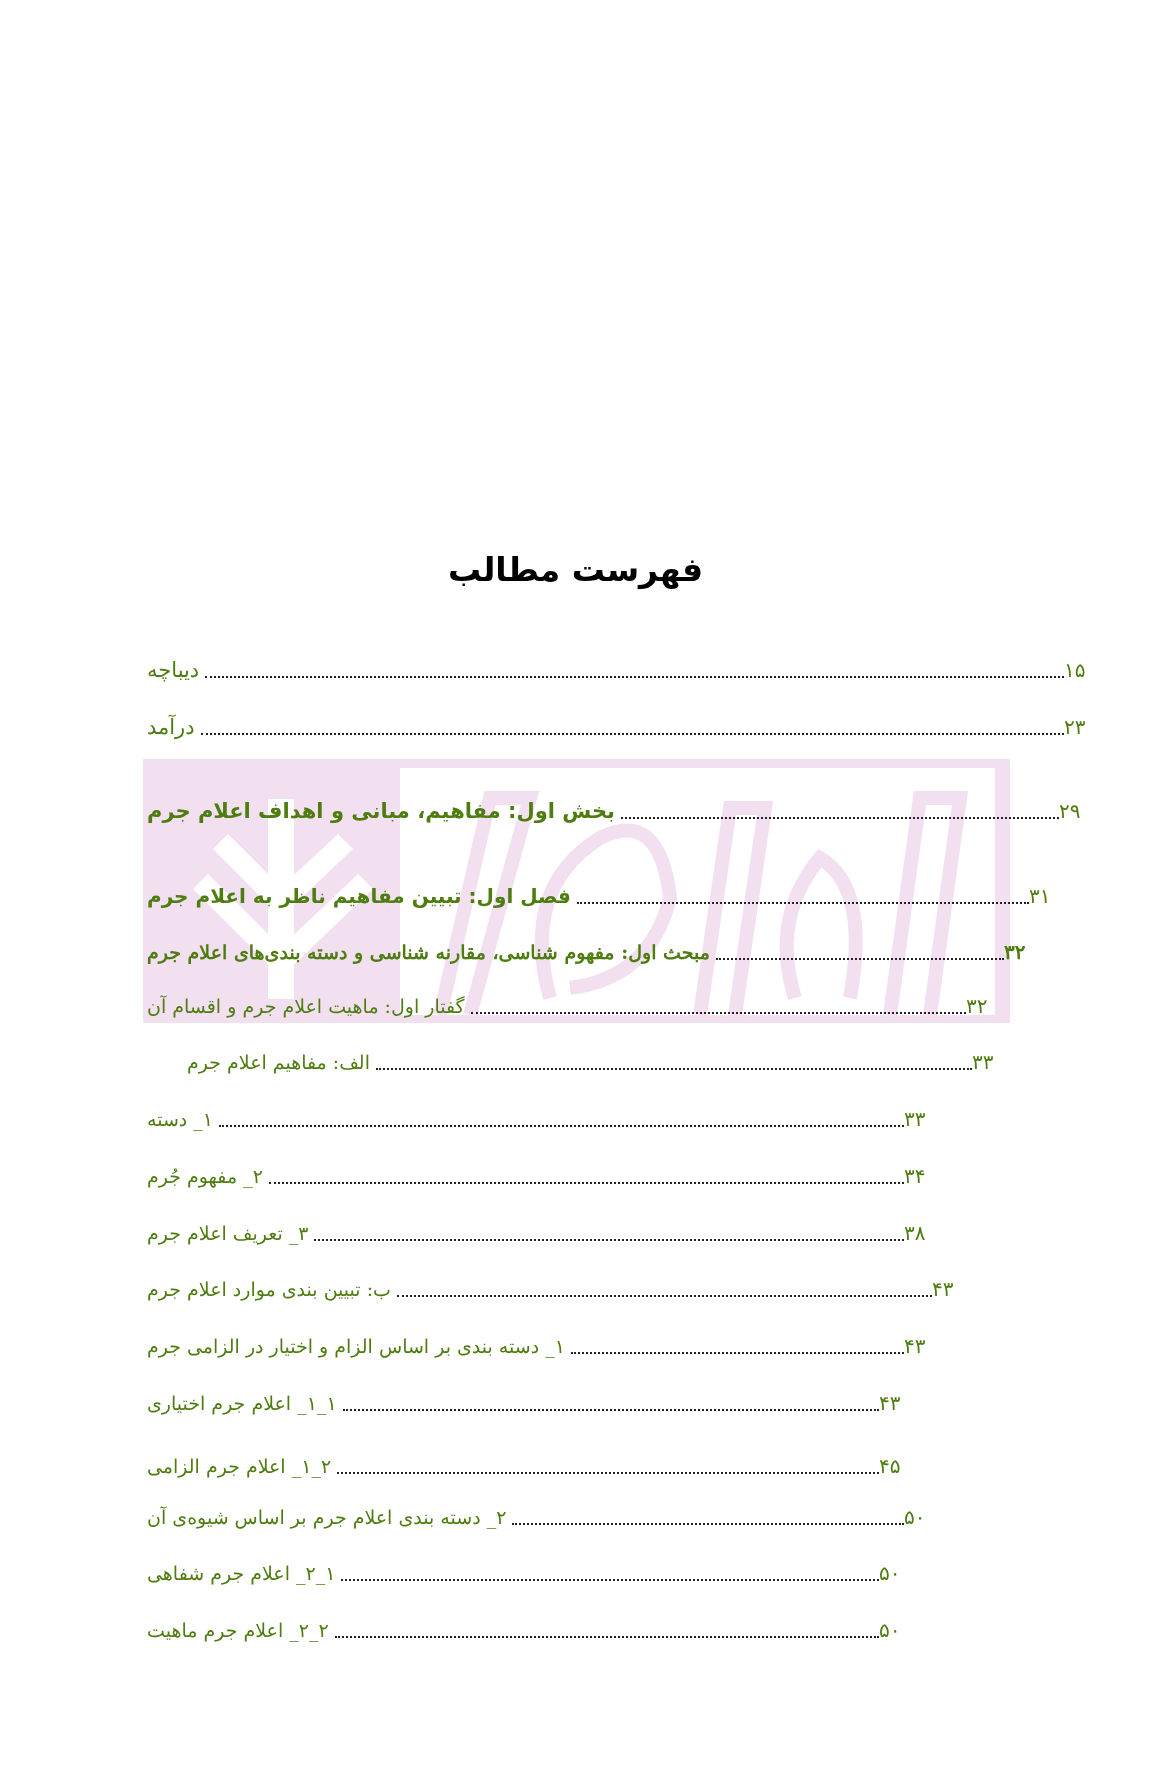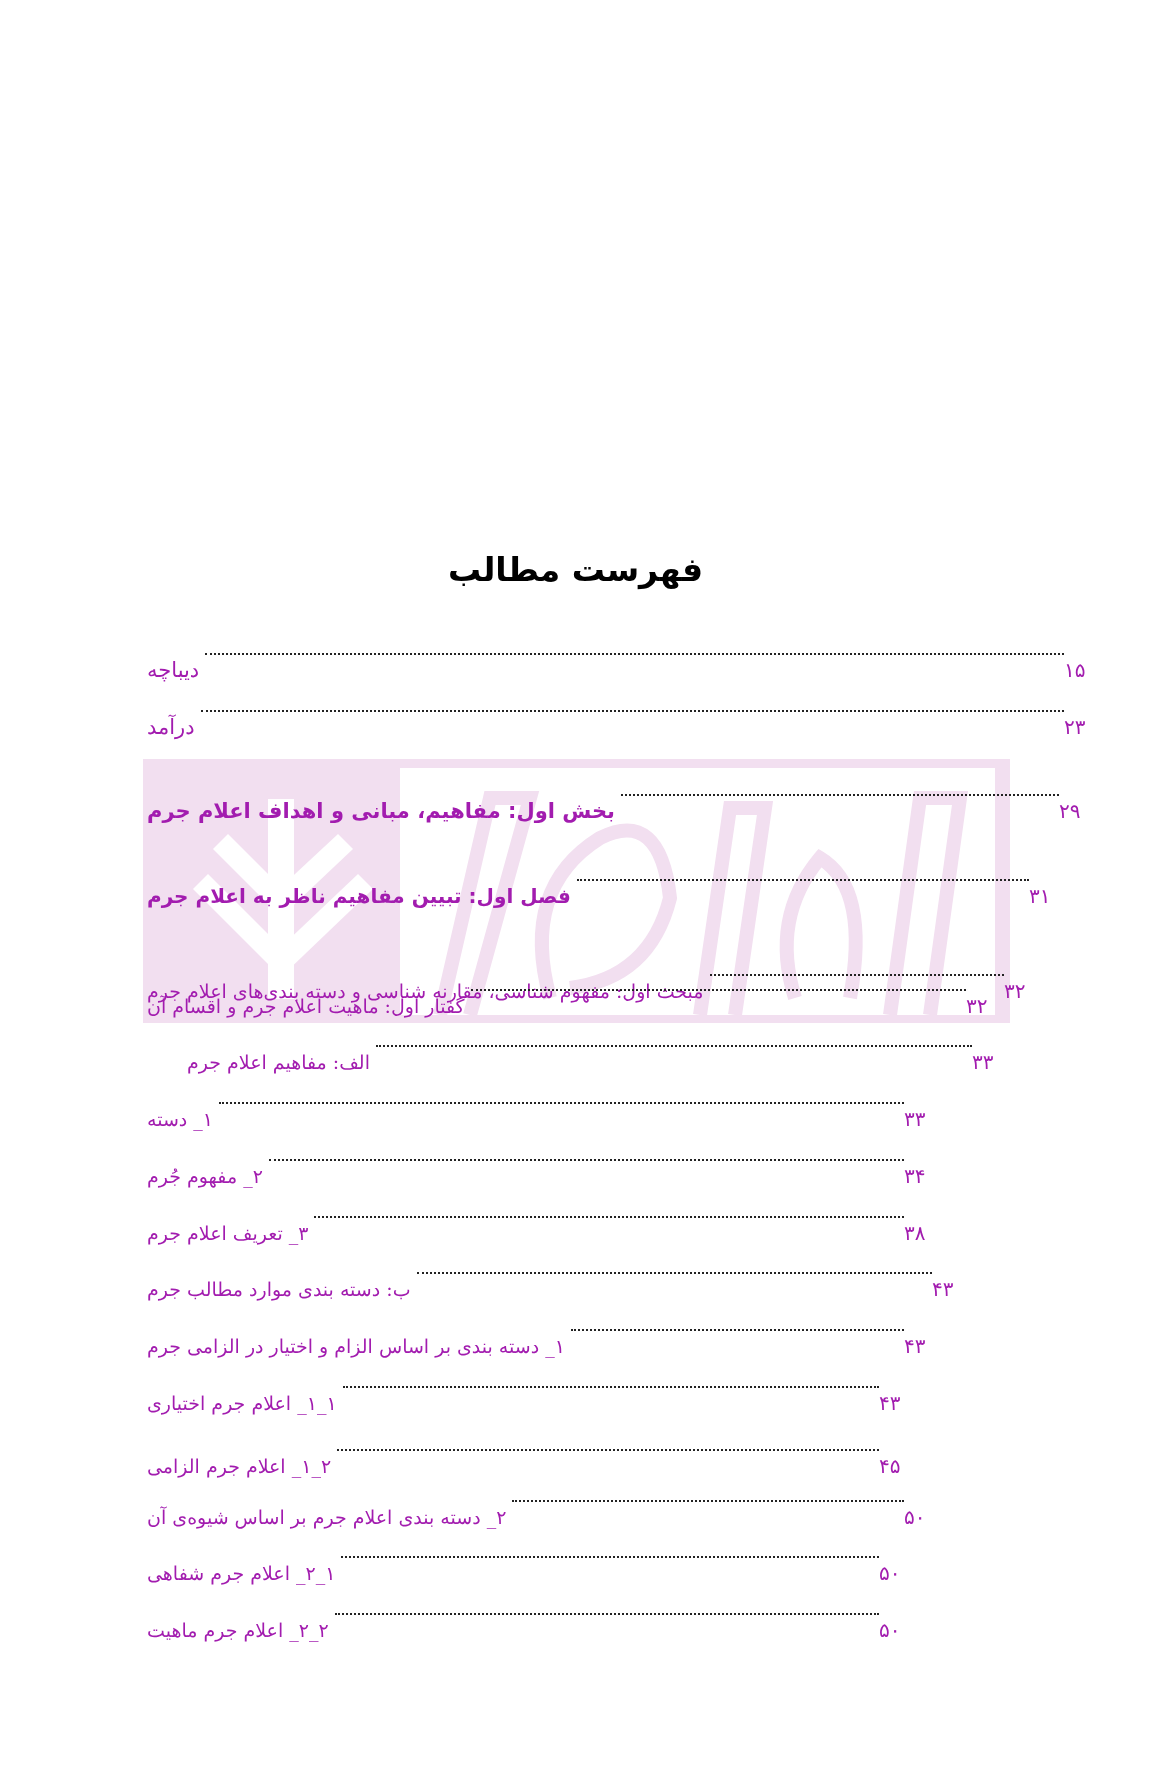--- a/index.html
+++ b/index.html
@@ -9,21 +9,21 @@
     
     .watermark { position: absolute; left: 143px; top: 759px; width: 867px; height: 264px; background: #f2dff0; z-index: 0; }
     .wm-inner { position: absolute; left: 257px; top: 9px; width: 595px; height: 247px; background: #ffffff; }
     .wm-logo { position: absolute; left: 40px; top: 20px; width: 200px; height: 220px; }
     .wm-letters { position: absolute; left: 0; top: 0; width: 595px; height: 247px; }
 
     .title { position: absolute; left: 0; width: 1151px; top: 550px; text-align: center;
       font-family: "DejaVu Sans", sans-serif; font-weight: bold; font-size: 33px; color: #000; direction: rtl; z-index: 2; }
 
     .toc-row { position: absolute; left: 143px; height: 36px; display: flex; flex-direction: row-reverse;
-      direction: rtl; z-index: 2; color: #a21caf; }
+      align-items: flex-end; direction: rtl; z-index: 2; color: #4d7c0f; }
     .toc-row .label { white-space: nowrap; font-family: "DejaVu Serif", serif; font-size: 20px; line-height: 36px; padding-left: 4px; }
     .toc-row .dots { flex: 1; border-bottom: 2px dotted #222; margin-bottom: 10px; height: 1px; margin-left: 6px; }
     .toc-row .page-num { white-space: nowrap; font-family: "DejaVu Serif", serif; font-size: 20px; line-height: 36px; width: 36px; text-align: left; direction: ltr; }
     .toc-row.level-0 .label { font-size: 21px; }
     .toc-row.level-part .label { font-family: "DejaVu Sans", sans-serif; font-weight: bold; font-size: 21px; }
     .toc-row.level-chapter .label { font-family: "DejaVu Sans", sans-serif; font-weight: bold; font-size: 20px; }
     .toc-row.level-section .label { font-size: 19px; }
   </style>
 </head>
 <body>
@@ -65,21 +65,21 @@
       <div class="toc-row level-part" style="top: 793px; width: 952px;">
         <span class="label">بخش اول: مفاهیم، مبانی و اهداف اعلام جرم</span>
         <span class="dots"></span>
         <span class="page-num">۲۹</span>
       </div>
       <div class="toc-row level-chapter" style="top: 878px; width: 922px;">
         <span class="label">فصل اول: تبیین مفاهیم ناظر به اعلام جرم</span>
         <span class="dots"></span>
         <span class="page-num">۳۱</span>
       </div>
-      <div class="toc-row level-section" style="top: 973px; width: 897px;">
+      <div class="toc-row level-section" style="top: 934px; width: 897px; font-weight: bold;">
         <span class="label">مبحث اول: مفهوم شناسی، مقارنه شناسی و دسته بندی‌های اعلام جرم</span>
         <span class="dots"></span>
         <span class="page-num">۳۲</span>
       </div>
       <div class="toc-row level-section" style="top: 988px; width: 859px;">
         <span class="label">گفتار اول: ماهیت اعلام جرم و اقسام آن</span>
         <span class="dots"></span>
         <span class="page-num">۳۲</span>
       </div>
       <div class="toc-row level-section" style="top: 1044px; width: 825px; margin-left: 40px;">
@@ -96,21 +96,21 @@
         <span class="label">۲_ مفهوم جُرم</span>
         <span class="dots"></span>
         <span class="page-num">۳۴</span>
       </div>
       <div class="toc-row level-section" style="top: 1215px; width: 797px;">
         <span class="label">۳_ تعریف اعلام جرم</span>
         <span class="dots"></span>
         <span class="page-num">۳۸</span>
       </div>
       <div class="toc-row level-section" style="top: 1271px; width: 825px;">
-        <span class="label">ب: دسته بندی موارد مطالب جرم</span>
+        <span class="label">ب: تبیین بندی موارد اعلام جرم</span>
         <span class="dots"></span>
         <span class="page-num">۴۳</span>
       </div>
       <div class="toc-row level-section" style="top: 1328px; width: 797px;">
         <span class="label">۱_ دسته بندی بر اساس الزام و اختیار در الزامی جرم</span>
         <span class="dots"></span>
         <span class="page-num">۴۳</span>
       </div>
       <div class="toc-row level-section" style="top: 1385px; width: 772px;">
         <span class="label">۱_۱_ اعلام جرم اختیاری</span>

